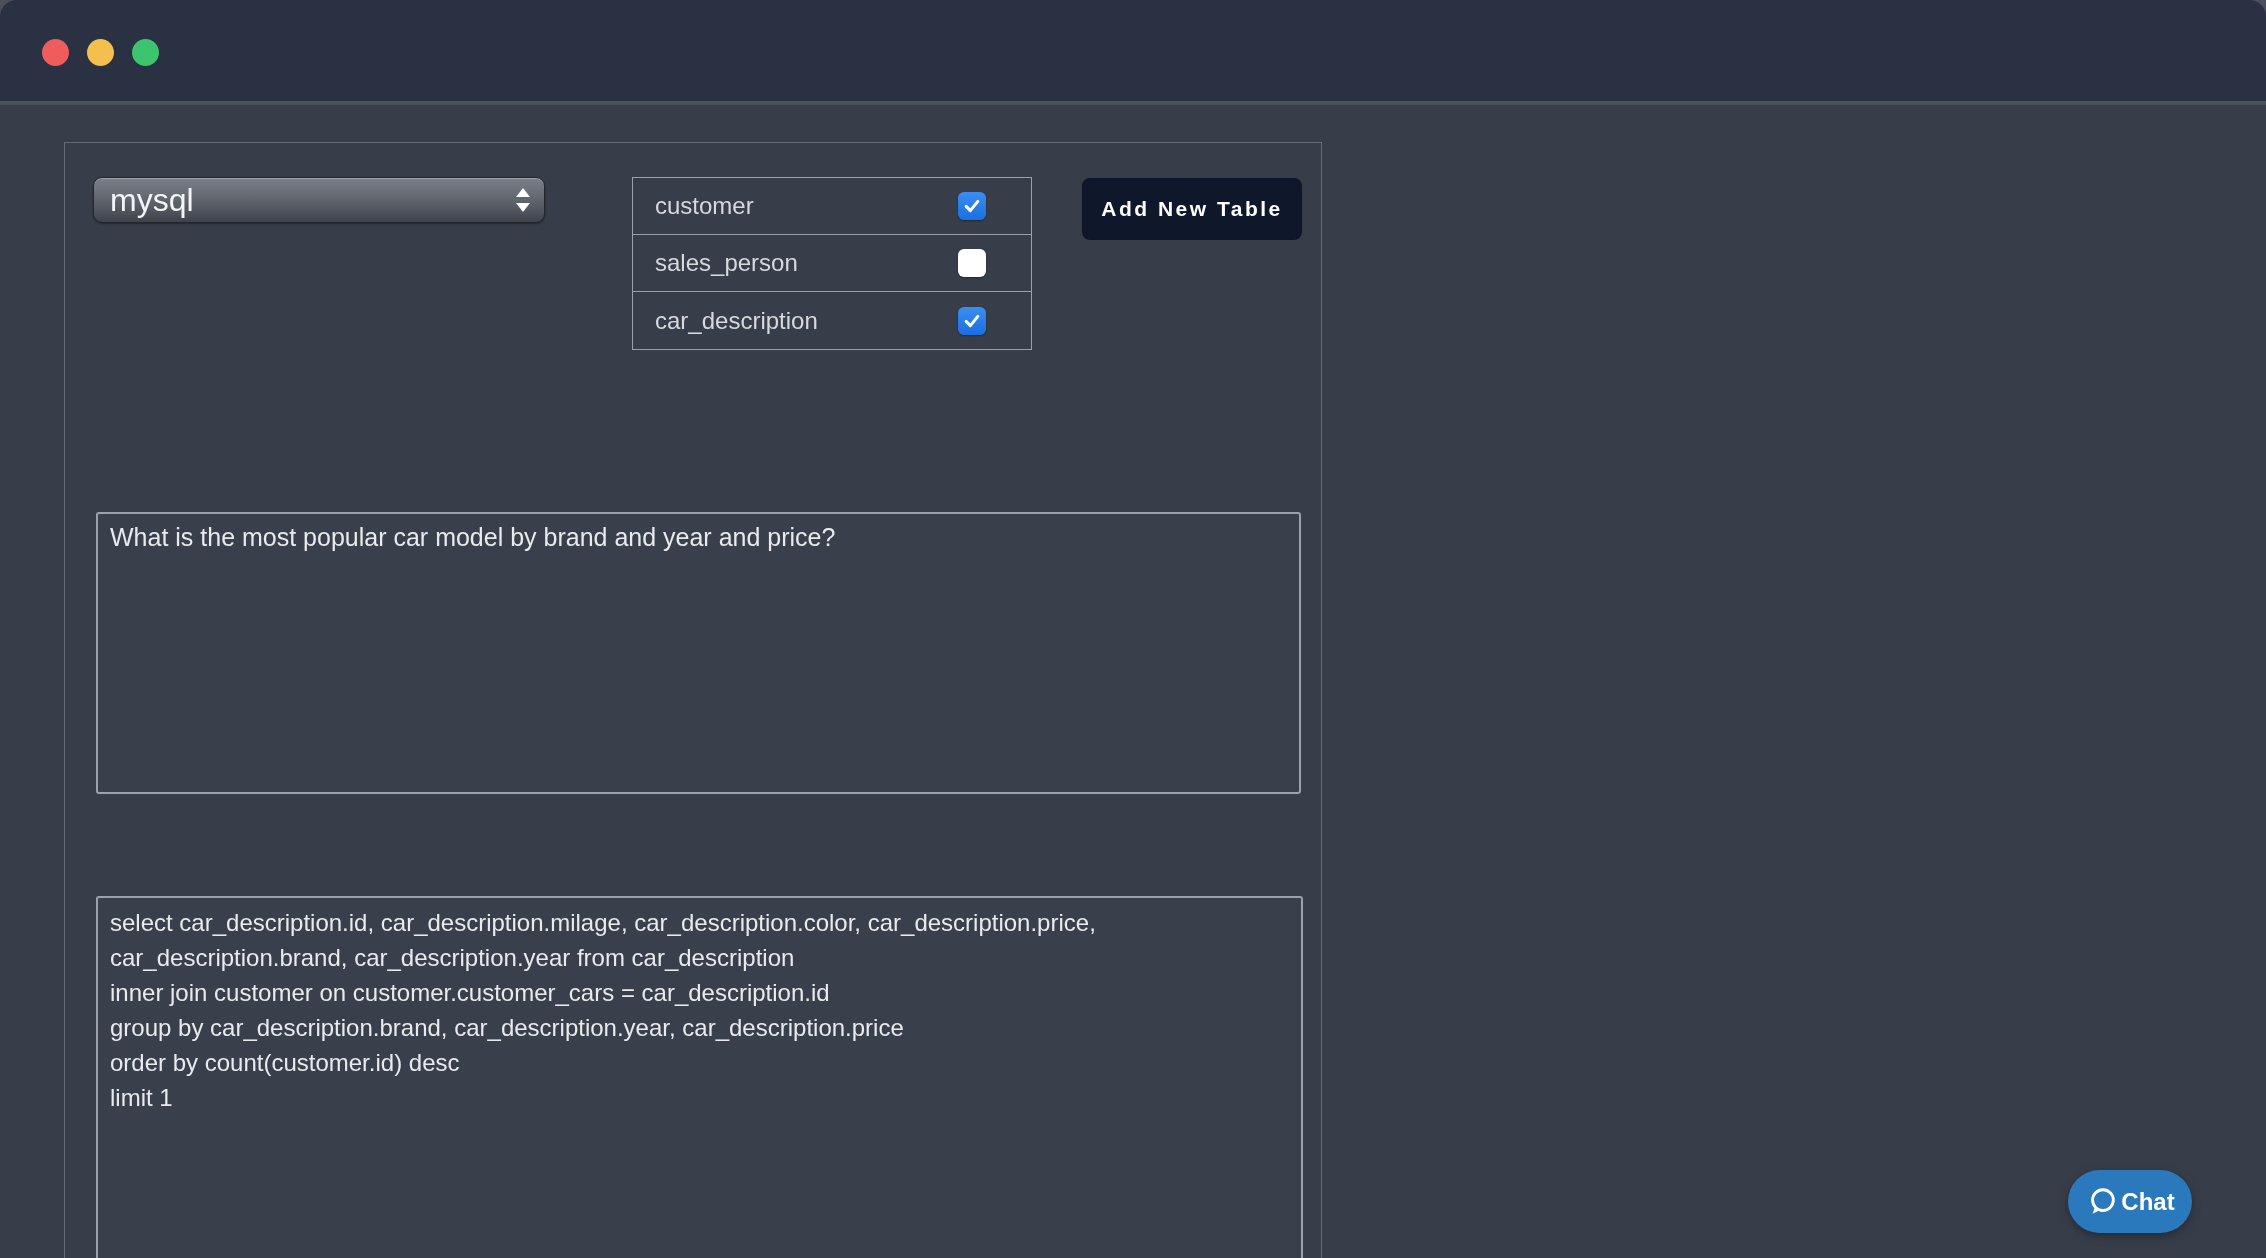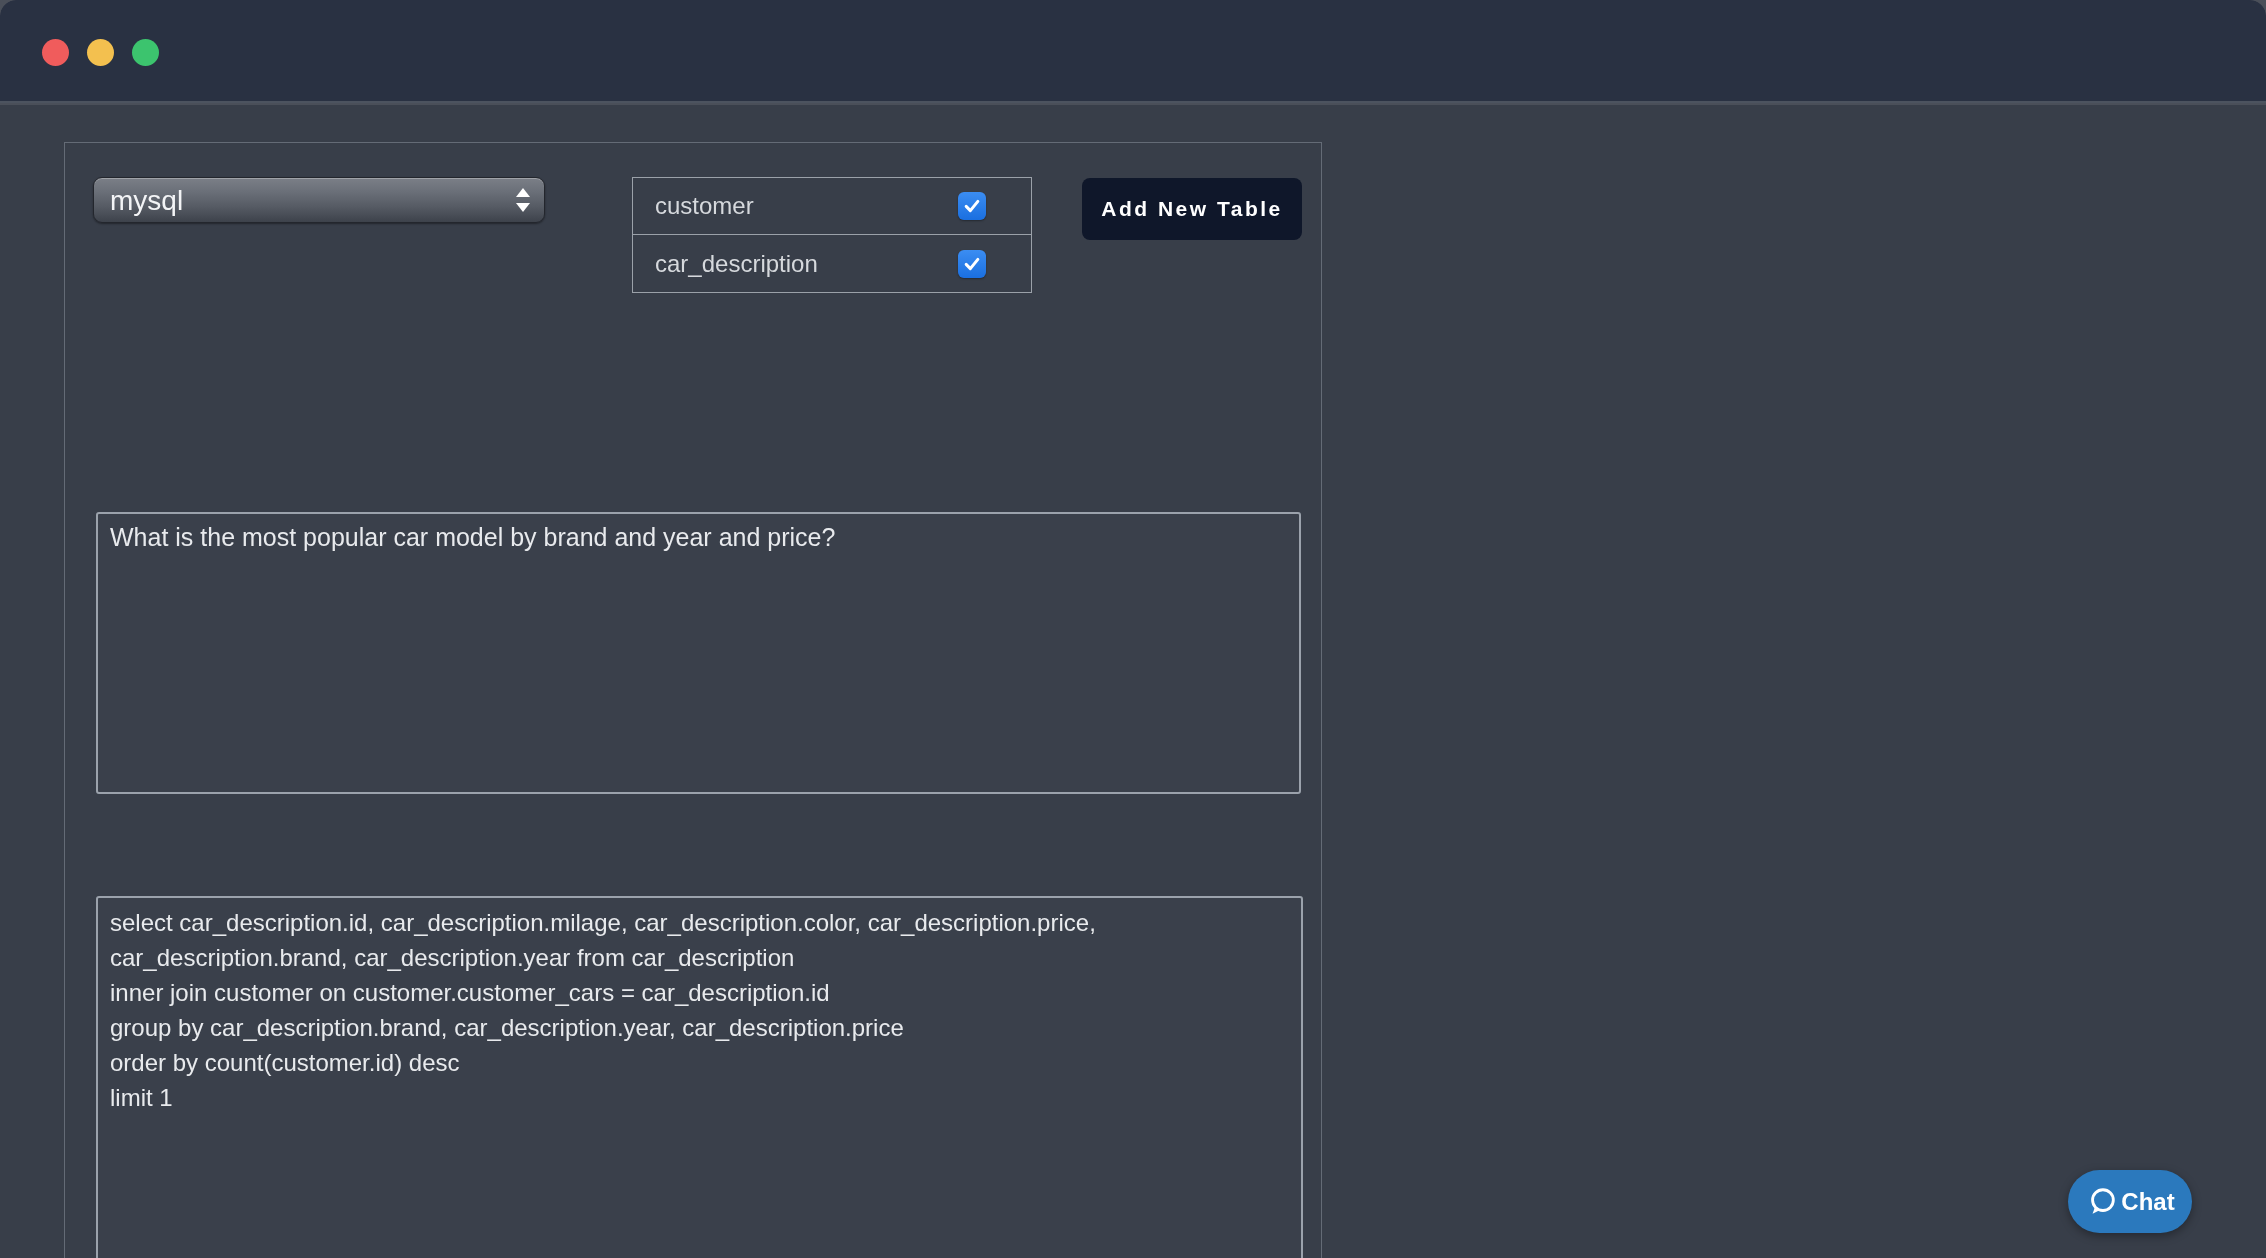--- a/index.html
+++ b/index.html
@@ -29,21 +29,21 @@
   }
 
   
   .db-select-wrap { position:absolute; left:93px; top:72px; width:452px; height:46px; }
   select.db-select {
     -webkit-appearance:none; appearance:none;
     width:100%; height:100%;
     background:linear-gradient(#7b7f87 0%, #6b7079 30%, #565b64 65%, #3d424b 100%);
     border:1px solid #23262d; border-radius:9px;
     box-shadow:inset 0 1px 0 rgba(255,255,255,.28), 0 1px 2px rgba(0,0,0,.4);
-    color:#f3f4f6; font-size:28px; font-family:"Liberation Sans", sans-serif;
+    color:#f3f4f6; font-size:32px; font-family:"Liberation Sans", sans-serif;
     padding:0 40px 0 16px; outline:none;
   }
   .spinner { position:absolute; right:14px; top:8px; width:16px; height:30px; pointer-events:none; }
   .spinner .up, .spinner .down { position:absolute; left:1px; width:0; height:0;
     border-left:7px solid transparent; border-right:7px solid transparent; }
   .spinner .up   { top:3px;    border-bottom:9px solid #ffffff; }
   .spinner .down { bottom:3px; border-top:9px solid #ffffff; }
 
   
   .table-list {
@@ -124,20 +124,26 @@
     <div class="table-list">
       <div class="table-row">
         <span class="label">customer</span>
         <span class="checkbox checked">
           <svg width="20" height="20" viewBox="0 0 24 24">
               <path d="M5 12.5l5 5 9-11" fill="none" stroke="#fff" stroke-width="3.6" stroke-linecap="round" stroke-linejoin="round"></path>
             </svg>
         </span>
       </div>
       <div class="table-row">
+        <span class="label">sales_person</span>
+        <span class="checkbox">
+          
+        </span>
+      </div>
+      <div class="table-row">
         <span class="label">car_description</span>
         <span class="checkbox checked">
           <svg width="20" height="20" viewBox="0 0 24 24">
               <path d="M5 12.5l5 5 9-11" fill="none" stroke="#fff" stroke-width="3.6" stroke-linecap="round" stroke-linejoin="round"></path>
             </svg>
         </span>
       </div>
     </div>
 
     <button class="btn-cyan btn-add">Add New Table</button>

